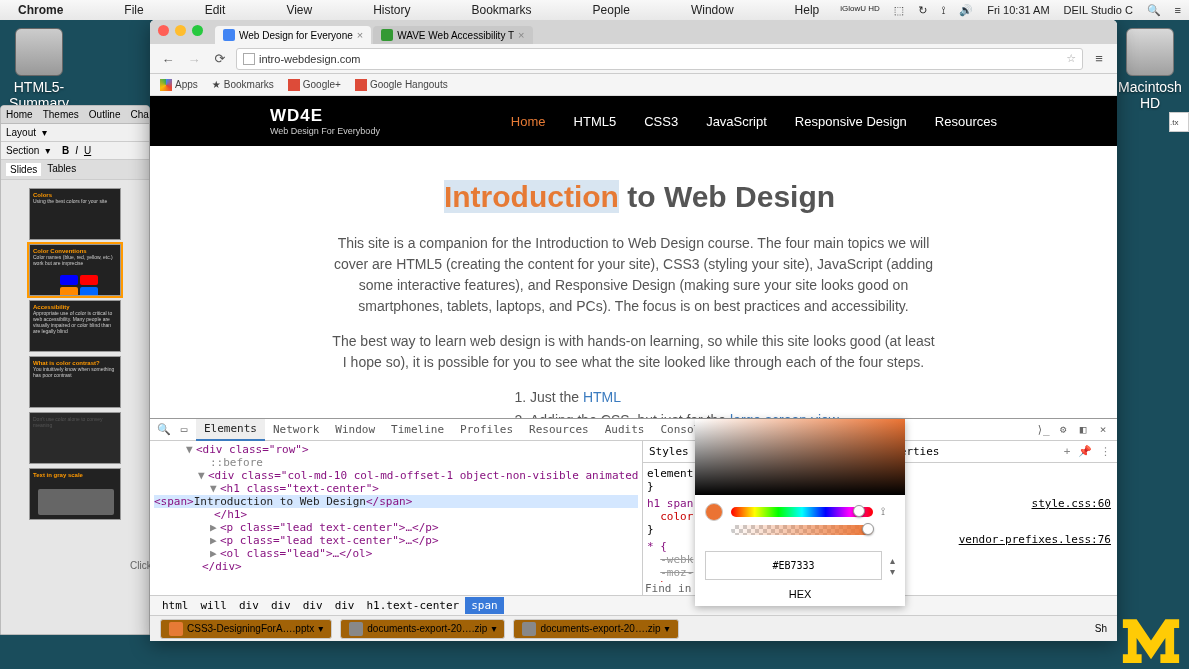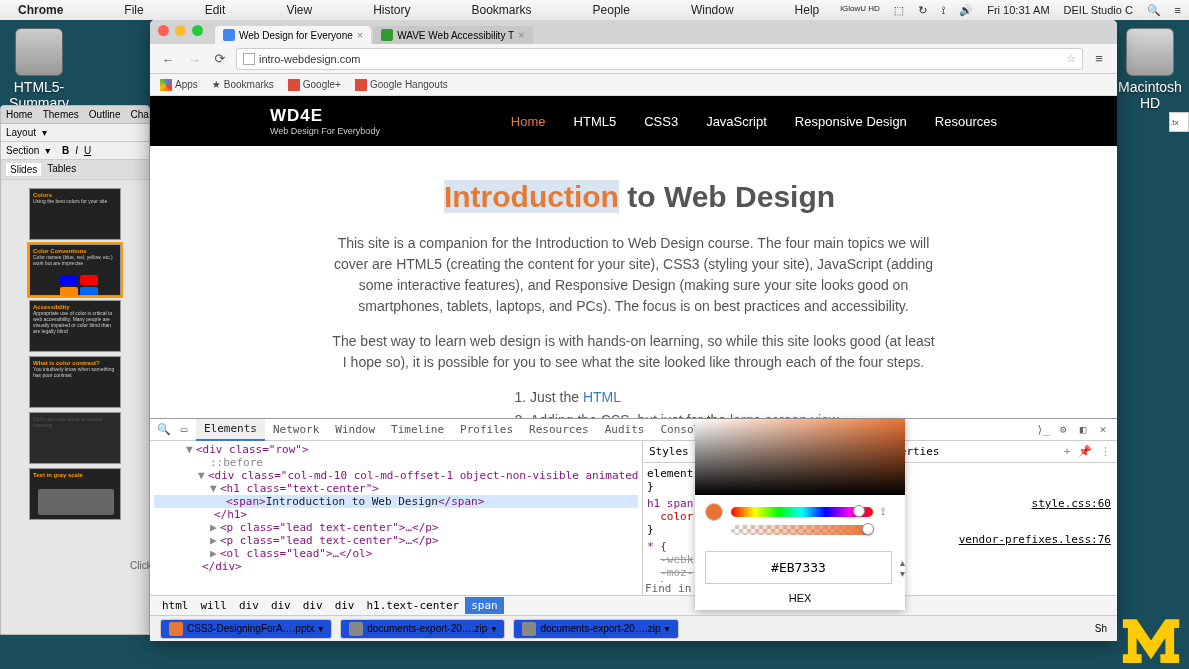--- a/index.html
+++ b/index.html
@@ -99,31 +99,31 @@
 .cp-row { display: flex; align-items: center; gap: 8px; margin-bottom: 4px; }
 .cp-swatch { width: 18px; height: 18px; border-radius: 50%; background: #eb7333; border: 1px solid #ccc; }
 .cp-slider { flex: 1; height: 10px; border-radius: 5px; position: relative; }
 .cp-hue { background: linear-gradient(to right, #f00,#ff0,#0f0,#0ff,#00f,#f0f,#f00); }
 .cp-alpha { background: linear-gradient(to right, transparent, #eb7333), repeating-conic-gradient(#ccc 0 25%, #fff 0 50%) 0 0/8px 8px; }
 .cp-slider .handle { position: absolute; top: -2px; width: 12px; height: 12px; border-radius: 50%; background: #fff; border: 1px solid #999; box-shadow: 0 1px 2px rgba(0,0,0,.3); }
 .cp-hue .handle { left: 86%; }
 .cp-alpha .handle { left: 92%; }
 .cp-eyedrop { width: 14px; height: 14px; color: #666; }
 .cp-value { padding: 4px 10px 8px; text-align: center; display: flex; align-items: center; gap: 8px; }
-.cp-value input { flex: 1; text-align: center; border: 1px solid #ccc; padding: 8px; font-size: 13px; font-family: Menlo, monospace; }
+.cp-value input { flex: 1; text-align: center; border: 1px solid #ccc; padding: 8px; font-size: 10px; font-family: Menlo, monospace; }
 .cp-value .stepper { font-size: 10px; color: #666; cursor: pointer; }
 
 .dt-breadcrumb { height: 20px; border-top: 1px solid #ccc; display: flex; align-items: center; padding: 0 6px; font-size: 11px; background: #f5f5f5; }
 .dt-breadcrumb .bc { padding: 2px 6px; cursor: pointer; }
 .dt-breadcrumb .bc.active { background: #3879d9; color: #fff; }
 .dt-find { position: absolute; bottom: 20px; left: 495px; font-size: 11px; color: #666; background: #fff; }
 
 
 .download-bar { height: 26px; background: #f0f0f0; border-top: 1px solid #ccc; display: flex; align-items: center; padding: 0 10px; gap: 8px; font-size: 10px; }
-.dl-item { background: #1d4ed8; border: 1px solid #ccc; border-radius: 3px; padding: 2px 8px; display: flex; align-items: center; gap: 4px; cursor: pointer; }
+.dl-item { background: #a16207; border: 1px solid #ccc; border-radius: 3px; padding: 2px 8px; display: flex; align-items: center; gap: 4px; cursor: pointer; }
 .dl-item .dicon { width: 14px; height: 14px; background: #e67a35; border-radius: 2px; }
 .download-bar .spacer { flex: 1; }
 
 
 .um-logo { position: absolute; bottom: 6px; right: 6px; width: 64px; height: 50px; z-index: 200; }
 .um-logo svg { width: 100%; height: 100%; }
 
 .side-file { position: absolute; right: 0; top: 112px; width: 20px; height: 20px; background: #fff; border: 1px solid #ccc; font-size: 8px; color: #444; display: flex; align-items: center; }
 </style>
 </head>
@@ -304,21 +304,21 @@
         <span class="dt-icon">⚙</span>
         <span class="dt-icon">◧</span>
         <span class="dt-icon">×</span>
       </div>
       <div class="dt-body">
         <div class="dt-elements">
           <div class="ln" style="padding-left:32px;"><span class="arrow">▼</span><span class="tag">&lt;div class="row"&gt;</span></div>
           <div class="ln" style="padding-left:56px;color:#888;">::before</div>
           <div class="ln" style="padding-left:44px;"><span class="arrow">▼</span><span class="tag">&lt;div class="col-md-10 col-md-offset-1 object-non-visible animated object-visible fadeIn" data-animation-effect="fadeIn"&gt;</span></div>
           <div class="ln" style="padding-left:56px;"><span class="arrow">▼</span><span class="tag">&lt;h1 class="text-center"&gt;</span></div>
-          <div class="ln hl" style="padding-left:72px;"><span class="tag">&lt;span&gt;</span><span class="txt">Introduction to Web Design</span><span class="tag">&lt;/span&gt;</span></div>
+          <div class="ln hl" style=""><span class="tag">&lt;span&gt;</span><span class="txt">Introduction to Web Design</span><span class="tag">&lt;/span&gt;</span></div>
           <div class="ln" style="padding-left:60px;"><span class="tag">&lt;/h1&gt;</span></div>
           <div class="ln" style="padding-left:56px;"><span class="arrow">▶</span><span class="tag">&lt;p class="lead text-center"&gt;…&lt;/p&gt;</span></div>
           <div class="ln" style="padding-left:56px;"><span class="arrow">▶</span><span class="tag">&lt;p class="lead text-center"&gt;…&lt;/p&gt;</span></div>
           <div class="ln" style="padding-left:56px;"><span class="arrow">▶</span><span class="tag">&lt;ol class="lead"&gt;…&lt;/ol&gt;</span></div>
           <div class="ln" style="padding-left:48px;"><span class="tag">&lt;/div&gt;</span></div>
         </div>
         <div class="dt-sidebar">
           <div class="dt-side-tabs">
             <span class="stab">Styles</span>
             <span class="stab" style="margin-left:auto;">spoints</span>

